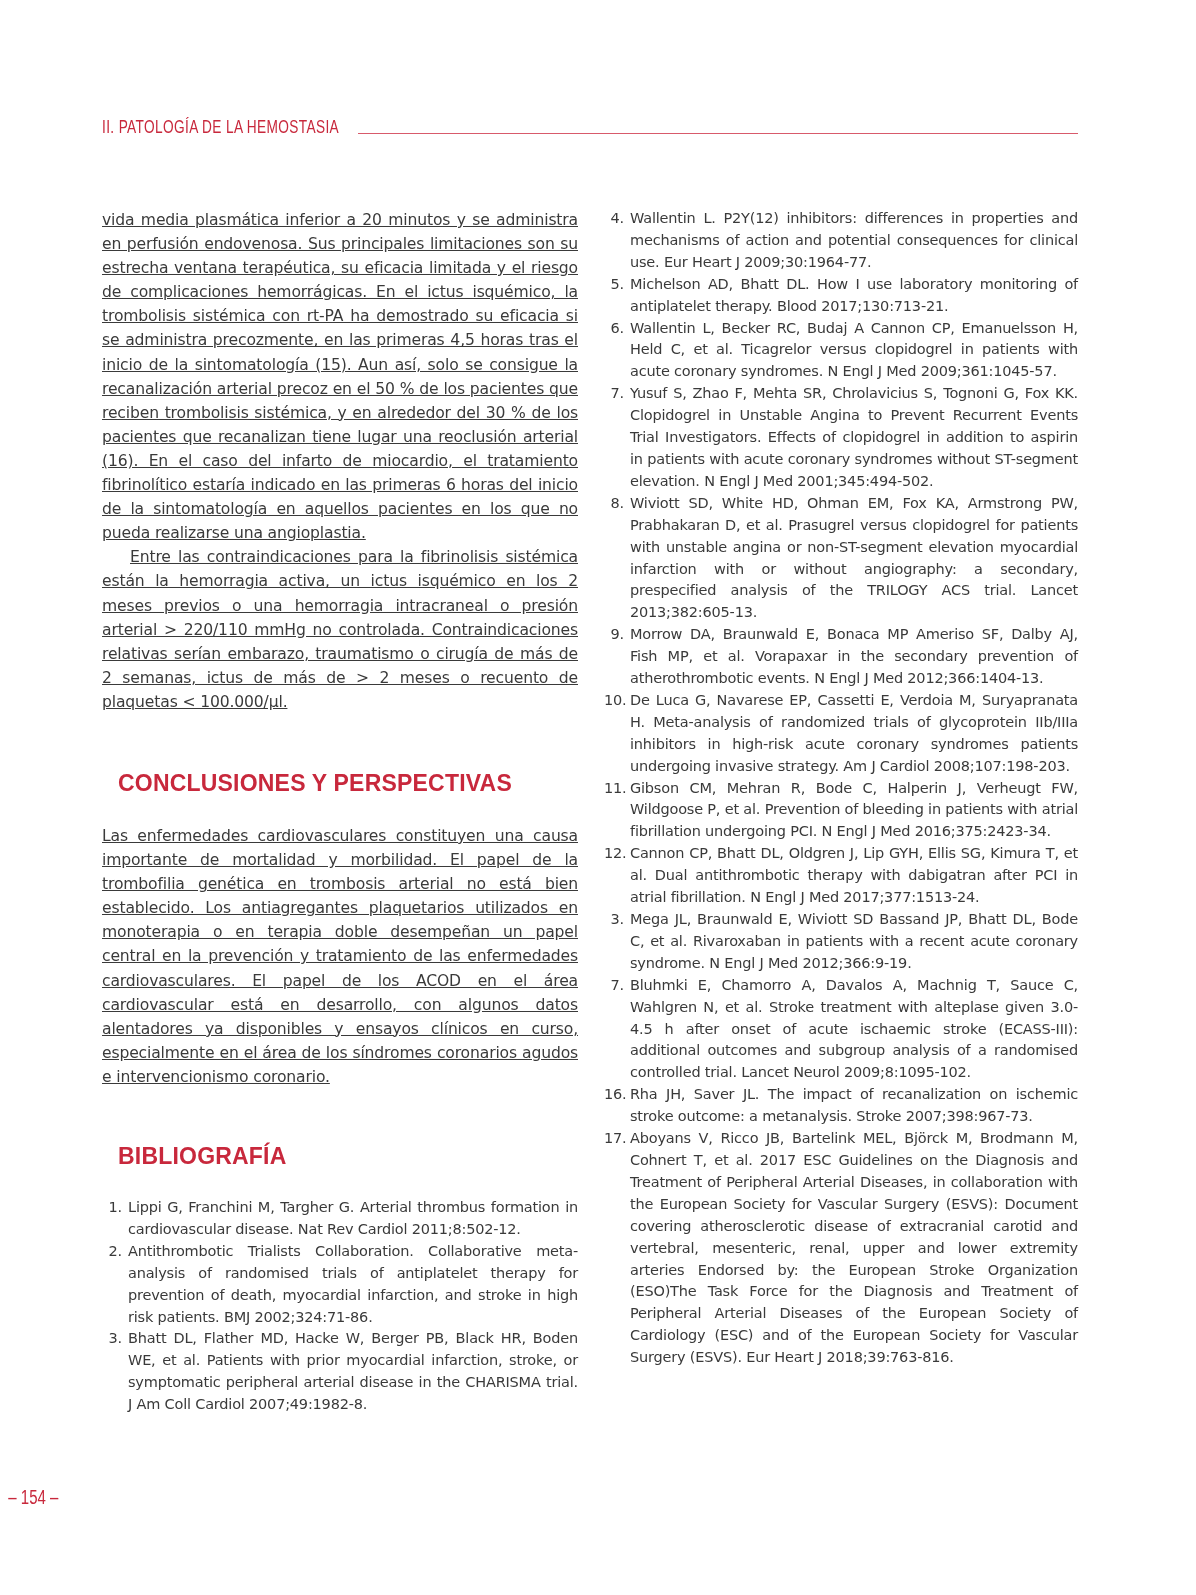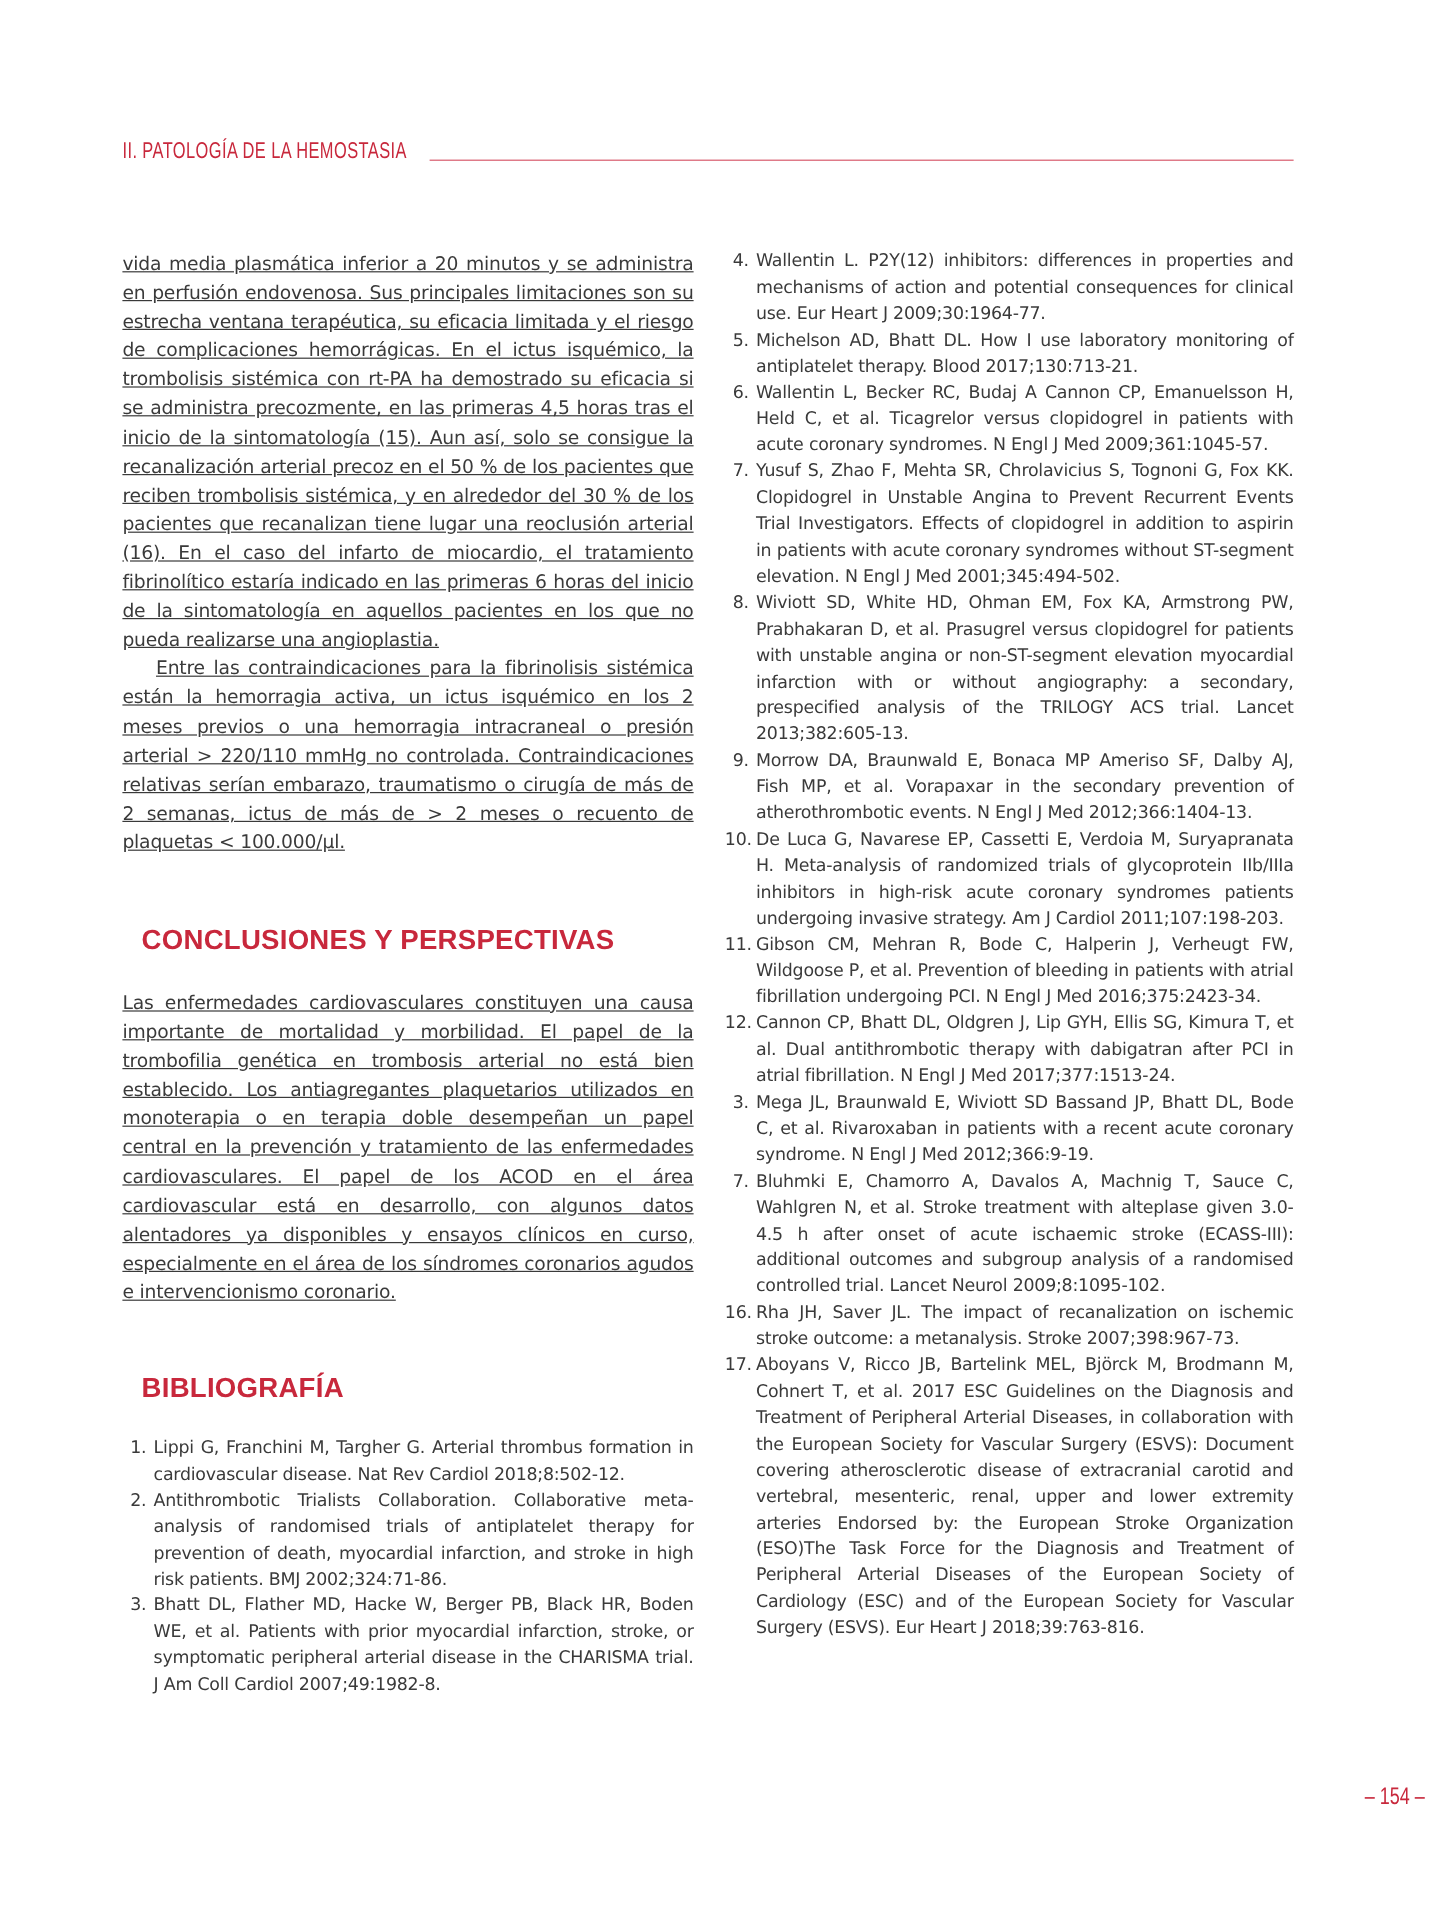--- a/index.html
+++ b/index.html
@@ -12,21 +12,21 @@
   .running-head-rule { flex: 1; height: 1px; background: #d85a6b; margin-bottom: 4px; margin-left: 6px; }
   .col { position: absolute; top: 208px; }
   .col-left { left: 102px; width: 476px; }
   .col-right { left: 604px; width: 474px; }
   p.body { margin: 0; font-size: 15.6px; line-height: 24.1px; text-align: justify; hyphens: manual; color: #3a3a3a; letter-spacing: -0.15px; text-decoration: underline; }
   p.body.indent { text-indent: 28px; }
   h2.section { font-family: "Liberation Sans", sans-serif; font-weight: bold; color: #c8283c; font-size: 23px; margin: 16px; letter-spacing: 0.2px; }
   ol.refs { list-style: none; margin: 0; padding: 0; }
   ol.refs li { position: relative; padding-left: 26px; font-size: 14.5px; line-height: 21.9px; text-align: justify; color: #3a3a3a; letter-spacing: -0.2px; }
   ol.refs li .num { position: absolute; left: 0; width: 20px; text-align: right; }
-  .page-number { position: absolute; left: 0; width: 1196px; top: 1486px; text-align: right; font-family: "Liberation Sans", sans-serif;
+  .page-number { position: absolute; left: 0; width: 1196px; top: 1486px; text-align: left; font-family: "Liberation Sans", sans-serif;
         font-size: 20px; color: #c8283c; }
   .page-number span { display: inline-block; transform: scaleX(0.75); }
 </style>
 </head>
 <body>
 
 <div class="running-head">
   <div class="running-head-title">II. PATOLOGÍA DE LA HEMOSTASIA</div>
   <div class="running-head-rule"></div>
 </div>
@@ -34,35 +34,35 @@
 <div class="col col-left">
   <p class="body">vida media plasmática inferior a 20 minutos y se administra en perfusión endovenosa. Sus principales limitaciones son su estrecha ventana terapéutica, su eficacia limitada y el riesgo de complicaciones hemorrágicas. En el ictus isquémico, la trombolisis sistémica con rt-PA ha demostrado su eficacia si se administra precozmente, en las primeras 4,5 horas tras el inicio de la sintomatología (15). Aun así, solo se consigue la recanalización arterial precoz en el 50 % de los pacientes que reciben trombolisis sistémica, y en alrededor del 30 % de los pacientes que recanalizan tiene lugar una reoclusión arterial (16). En el caso del infarto de miocardio, el tratamiento fibrinolítico estaría indicado en las primeras 6 horas del inicio de la sintomatología en aquellos pacientes en los que no pueda realizarse una angioplastia.</p>
   <p class="body indent">Entre las contraindicaciones para la fibrinolisis sistémica están la hemorragia activa, un ictus isquémico en los 2 meses previos o una hemorragia intracraneal o presión arterial &gt; 220/110 mmHg no controlada. Contraindicaciones relativas serían embarazo, traumatismo o cirugía de más de 2 semanas, ictus de más de &gt; 2 meses o recuento de plaquetas &lt; 100.000/µl.</p>
 
   <h2 class="section" style="margin-top:56px;">CONCLUSIONES Y PERSPECTIVAS</h2>
   <p class="body" style="margin-top:27px;">Las enfermedades cardiovasculares constituyen una causa importante de mortalidad y morbilidad. El papel de la trombofilia genética en trombosis arterial no está bien establecido. Los antiagregantes plaquetarios utilizados en monoterapia o en terapia doble desempeñan un papel central en la prevención y tratamiento de las enfermedades cardiovasculares. El papel de los ACOD en el área cardiovascular está en desarrollo, con algunos datos alentadores ya disponibles y ensayos clínicos en curso, especialmente en el área de los síndromes coronarios agudos e intervencionismo coronario.</p>
 
   <h2 class="section" style="margin-top:54px;">BIBLIOGRAFÍA</h2>
 
   <ol class="refs" style="margin-top:27px;">
-    <li><span class="num">1.</span><span>Lippi G, Franchini M, Targher G. Arterial thrombus formation in cardiovascular disease. Nat Rev Cardiol 2018;8:502-12.</span></li>
+    <li><span class="num">1.</span><span>Lippi G, Franchini M, Targher G. Arterial thrombus formation in cardiovascular disease. Nat Rev Cardiol 2011;8:502-12.</span></li>
     <li><span class="num">2.</span><span>Antithrombotic Trialists Collaboration. Collaborative meta-analysis of randomised trials of antiplatelet therapy for prevention of death, myocardial infarction, and stroke in high risk patients. BMJ 2002;324:71-86.</span></li>
     <li><span class="num">3.</span><span>Bhatt DL, Flather MD, Hacke W, Berger PB, Black HR, Boden WE, et al. Patients with prior myocardial infarction, stroke, or symptomatic peripheral arterial disease in the CHARISMA trial. J Am Coll Cardiol 2007;49:1982-8.</span></li>
   </ol>
 </div>
 
 <div class="col col-right">
   <ol class="refs">
     <li><span class="num">4.</span><span>Wallentin L. P2Y(12) inhibitors: differences in properties and mechanisms of action and potential consequences for clinical use. Eur Heart J 2009;30:1964-77.</span></li>
     <li><span class="num">5.</span><span>Michelson AD, Bhatt DL. How I use laboratory monitoring of antiplatelet therapy. Blood 2017;130:713-21.</span></li>
     <li><span class="num">6.</span><span>Wallentin L, Becker RC, Budaj A Cannon CP, Emanuelsson H, Held C, et al. Ticagrelor versus clopidogrel in patients with acute coronary syndromes. N Engl J Med 2009;361:1045-57.</span></li>
     <li><span class="num">7.</span><span>Yusuf S, Zhao F, Mehta SR, Chrolavicius S, Tognoni G, Fox KK. Clopidogrel in Unstable Angina to Prevent Recurrent Events Trial Investigators. Effects of clopidogrel in addition to aspirin in patients with acute coronary syndromes without ST-segment elevation. N Engl J Med 2001;345:494-502.</span></li>
     <li><span class="num">8.</span><span>Wiviott SD, White HD, Ohman EM, Fox KA, Armstrong PW, Prabhakaran D, et al. Prasugrel versus clopidogrel for patients with unstable angina or non-ST-segment elevation myocardial infarction with or without angiography: a secondary, prespecified analysis of the TRILOGY ACS trial. Lancet 2013;382:605-13.</span></li>
     <li><span class="num">9.</span><span>Morrow DA, Braunwald E, Bonaca MP Ameriso SF, Dalby AJ, Fish MP, et al. Vorapaxar in the secondary prevention of atherothrombotic events. N Engl J Med 2012;366:1404-13.</span></li>
-    <li><span class="num">10.</span><span>De Luca G, Navarese EP, Cassetti E, Verdoia M, Suryapranata H. Meta-analysis of randomized trials of glycoprotein IIb/IIIa inhibitors in high-risk acute coronary syndromes patients undergoing invasive strategy. Am J Cardiol 2011;107:198-203.</span></li>
+    <li><span class="num">10.</span><span>De Luca G, Navarese EP, Cassetti E, Verdoia M, Suryapranata H. Meta-analysis of randomized trials of glycoprotein IIb/IIIa inhibitors in high-risk acute coronary syndromes patients undergoing invasive strategy. Am J Cardiol 2008;107:198-203.</span></li>
     <li><span class="num">11.</span><span>Gibson CM, Mehran R, Bode C, Halperin J, Verheugt FW, Wildgoose P, et al. Prevention of bleeding in patients with atrial fibrillation undergoing PCI. N Engl J Med 2016;375:2423-34.</span></li>
     <li><span class="num">12.</span><span>Cannon CP, Bhatt DL, Oldgren J, Lip GYH, Ellis SG, Kimura T, et al. Dual antithrombotic therapy with dabigatran after PCI in atrial fibrillation. N Engl J Med 2017;377:1513-24.</span></li>
     <li><span class="num">3.</span><span>Mega JL, Braunwald E, Wiviott SD Bassand JP, Bhatt DL, Bode C, et al. Rivaroxaban in patients with a recent acute coronary syndrome. N Engl J Med 2012;366:9-19.</span></li>
     <li><span class="num">7.</span><span>Bluhmki E, Chamorro A, Davalos A, Machnig T, Sauce C, Wahlgren N, et al. Stroke treatment with alteplase given 3.0-4.5 h after onset of acute ischaemic stroke (ECASS-III): additional outcomes and subgroup analysis of a randomised controlled trial. Lancet Neurol 2009;8:1095-102.</span></li>
     <li><span class="num">16.</span><span>Rha JH, Saver JL. The impact of recanalization on ischemic stroke outcome: a metanalysis. Stroke 2007;398:967-73.</span></li>
     <li><span class="num">17.</span><span>Aboyans V, Ricco JB, Bartelink MEL, Björck M, Brodmann M, Cohnert T, et al. 2017 ESC Guidelines on the Diagnosis and Treatment of Peripheral Arterial Diseases, in collaboration with the European Society for Vascular Surgery (ESVS): Document covering atherosclerotic disease of extracranial carotid and vertebral, mesenteric, renal, upper and lower extremity arteries Endorsed by: the European Stroke Organization (ESO)The Task Force for the Diagnosis and Treatment of Peripheral Arterial Diseases of the European Society of Cardiology (ESC) and of the European Society for Vascular Surgery (ESVS). Eur Heart J 2018;39:763-816.</span></li>
   </ol>
 </div>
 
 <div class="page-number">

